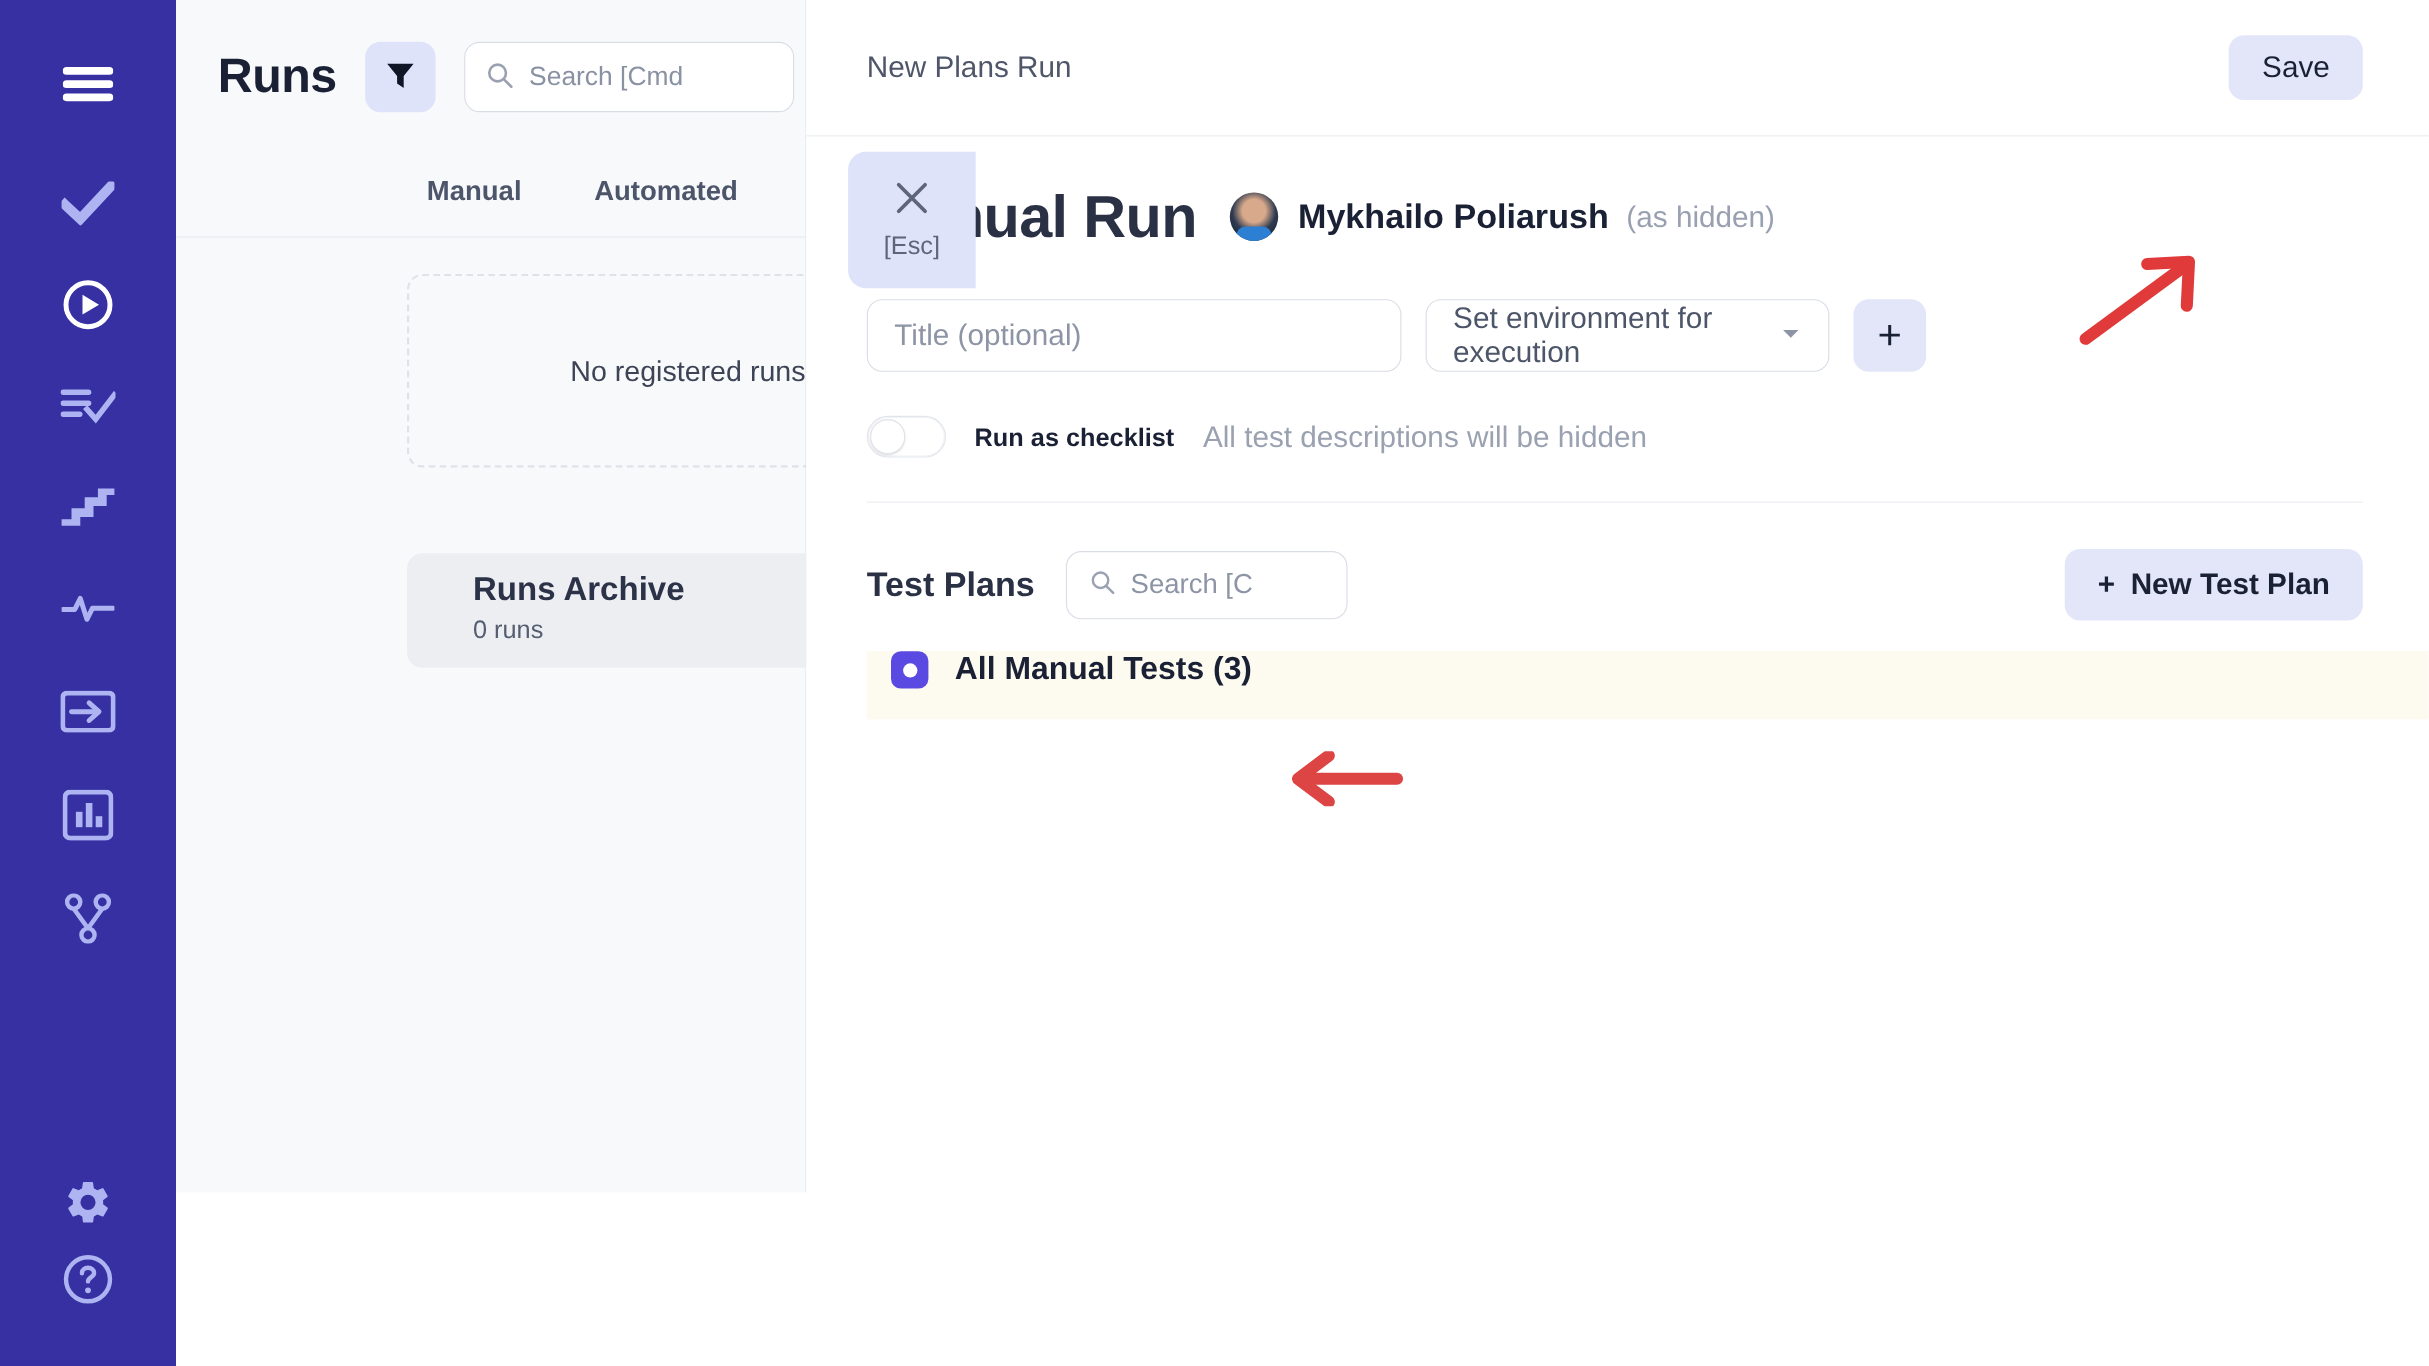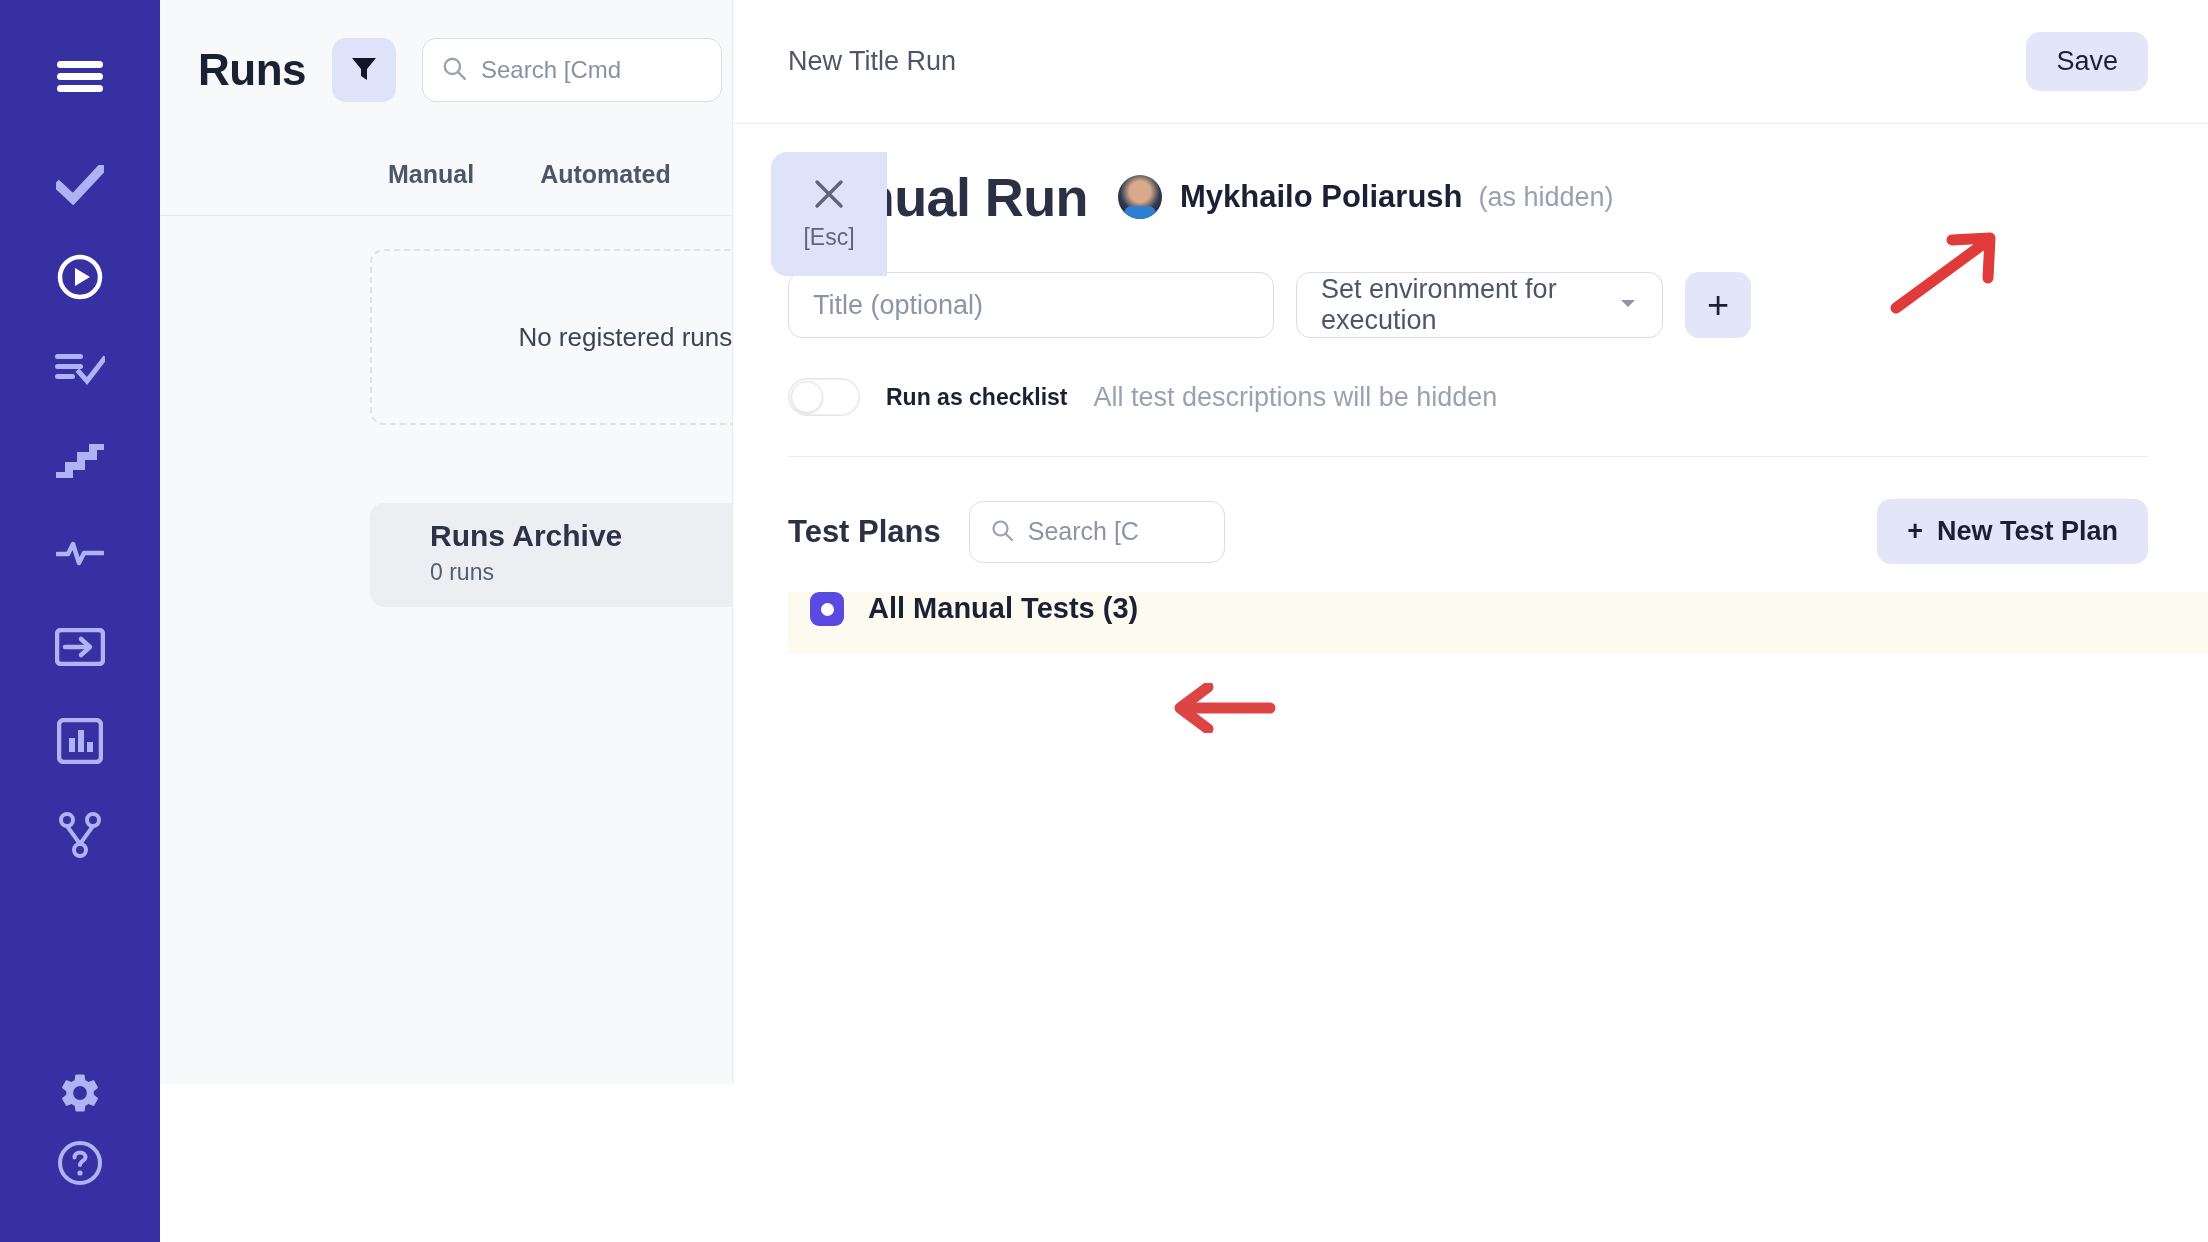--- a/index.html
+++ b/index.html
@@ -55,21 +55,21 @@
   .search-box {
     height: 64px; border: 1px solid #d9dde5; border-radius: 14px;
     background: #ffffff; display: flex; align-items: center;
     gap: 14px; padding: 0 18px; width: 300px; overflow: hidden;
     flex: 0 0 300px;
   }
   .search-box .ph {
     font-size: 24px; color: #8a91a2; white-space: nowrap;
   }
   .esc-btn {
-    position: absolute; left: 611px; top: 152px;
+    position: absolute; left: 611px; top: 138px;
     width: 116px; height: 124px; border-radius: 16px 0 0 16px;
     background: #dee3fa;
     display: flex; flex-direction: column; align-items: center;
     justify-content: center; gap: 10px; border: none; cursor: pointer;
     z-index: 6;
   }
   .esc-btn .esc-label { font-size: 23px; color: #5d6579; }
   .lp-tabs {
     display: flex; gap: 66px; padding: 46px 0 0 228px;
     border-bottom: 1px solid #e6e8ee; padding-bottom: 26px;
@@ -339,21 +339,21 @@
       <div class="archive-title">Runs Archive</div>
       <div class="archive-sub">0 runs</div>
     </div>
 
     <div class="lp-scrollbar"></div>
   </section>
 
   <section class="rightpanel">
 
     <div class="rp-top">
-      <div class="rp-crumb">New Title Run</div>
+      <div class="rp-crumb">New Plans Run</div>
       <button class="save-btn">Save</button>
     </div>
 
     <div class="rp-body">
 
       <div class="rp-headrow">
         <div class="rp-h1">Manual Run</div>
         <div class="avatar"></div>
         <div class="user-name">Mykhailo Poliarush</div>
         <div class="user-role">(as hidden)</div>

